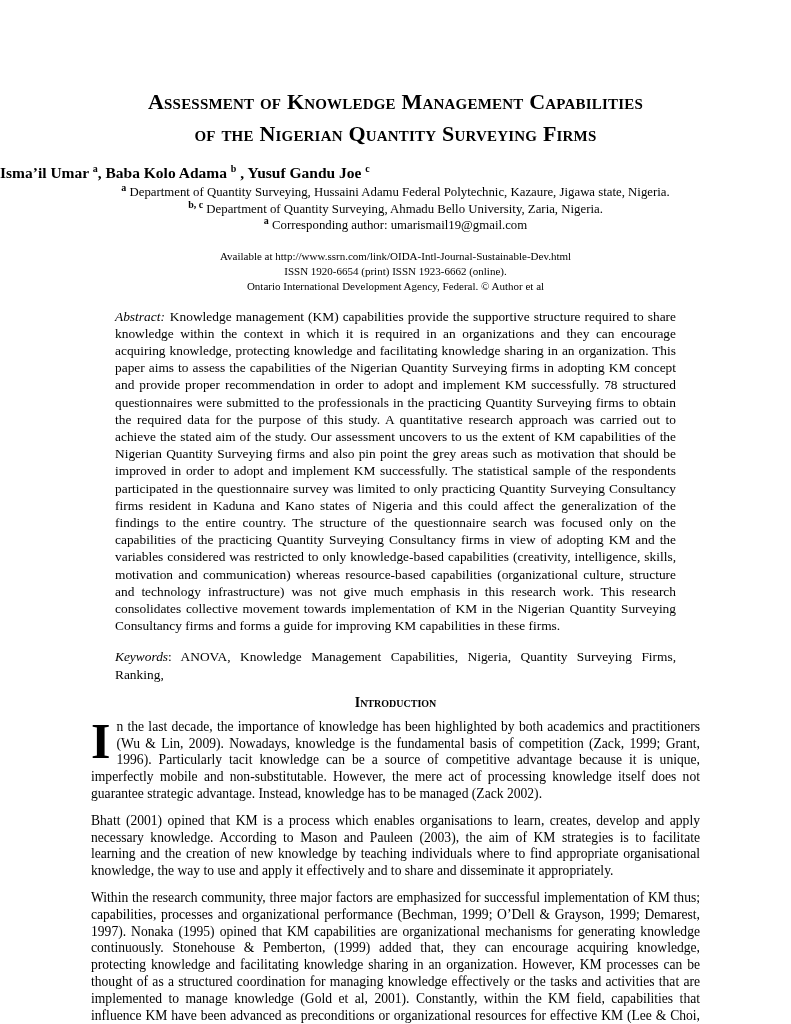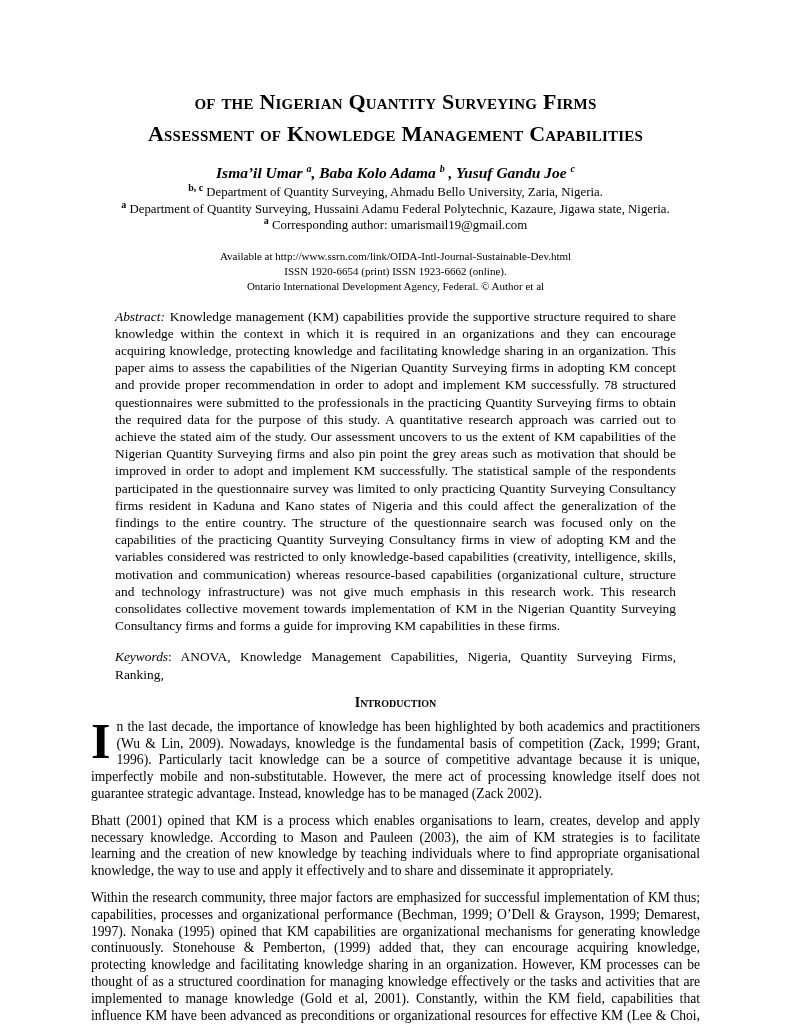--- a/index.html
+++ b/index.html
@@ -20,25 +20,23 @@
     text-align: center;
     font-weight: 700;
     font-variant: small-caps;
     font-size: 22px;
     line-height: 32px;
     letter-spacing: 0.2px;
   }
   .title .tline { display: block; }
   .authors {
     margin-top: 13px;
-    text-align: center;
     font-weight: 700;
     font-size: 15.5px;
     line-height: 19px;
-    font-style: italic;
   }
   .authors sup, .affils sup {
     font-weight: 700;
     font-size: 10px;
     line-height: 0;
   }
   .affils {
     margin-top: 2px;
     text-align: center;
     font-size: 12.8px;
@@ -84,31 +82,31 @@
     padding: 3px 6px 0 0;
     font-weight: 600;
   }
 </style>
 </head>
 <body>
 
 <div class="page">
 
   <h1 class="title">
+    <span class="tline">Assessment of Knowledge Management Capabilities</span>
     <span class="tline">of the Nigerian Quantity Surveying Firms</span>
-    <span class="tline">Assessment of Knowledge Management Capabilities</span>
   </h1>
 
   <div class="authors">
     <span><span>Isma’il Umar </span><sup>a</sup><span>, </span></span><span><span>Baba Kolo Adama </span><sup>b</sup><span> , </span></span><span><span>Yusuf Gandu Joe </span><sup>c</sup><span></span></span>
   </div>
 
   <div class="affils">
+    <span class="affil-line"><sup>a</sup><span> Department of Quantity Surveying, Hussaini Adamu Federal Polytechnic, Kazaure, Jigawa state, Nigeria.</span></span>
     <span class="affil-line"><sup>b, c</sup><span> Department of Quantity Surveying, Ahmadu Bello University, Zaria, Nigeria.</span></span>
-    <span class="affil-line"><sup>a</sup><span> Department of Quantity Surveying, Hussaini Adamu Federal Polytechnic, Kazaure, Jigawa state, Nigeria.</span></span>
     <span class="affil-line"><sup>a</sup><span> Corresponding author: umarismail19@gmail.com</span></span>
   </div>
 
   <div class="avail">
     <span class="avail-line">Available at http://www.ssrn.com/link/OIDA-Intl-Journal-Sustainable-Dev.html</span>
     <span class="avail-line">ISSN 1920-6654 (print) ISSN 1923-6662 (online).</span>
     <span class="avail-line">Ontario International Development Agency, Federal. © Author et al</span>
   </div>
 
   <p class="abstract">

